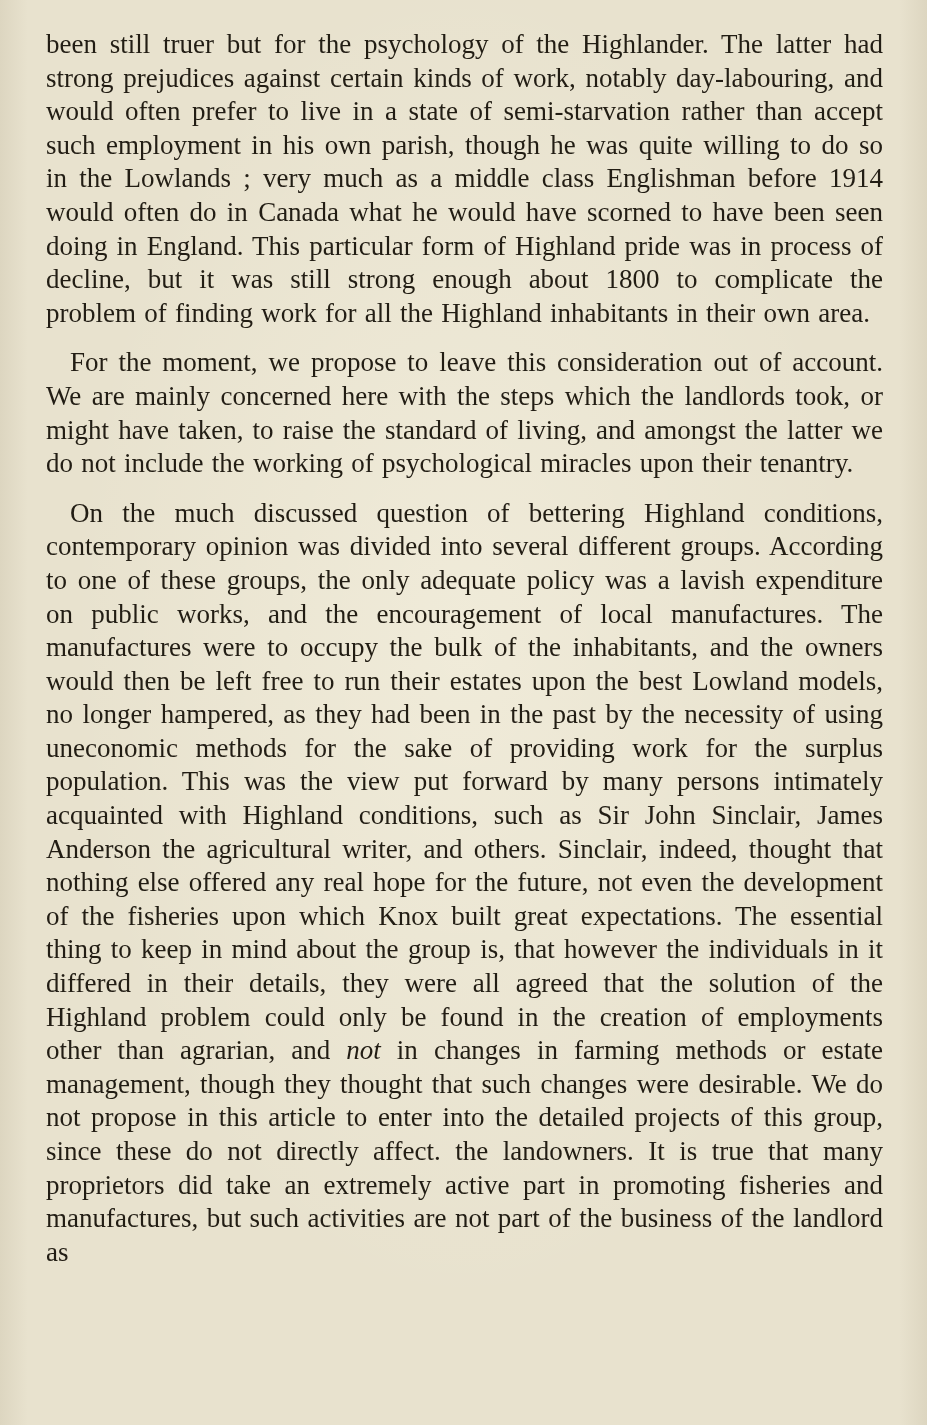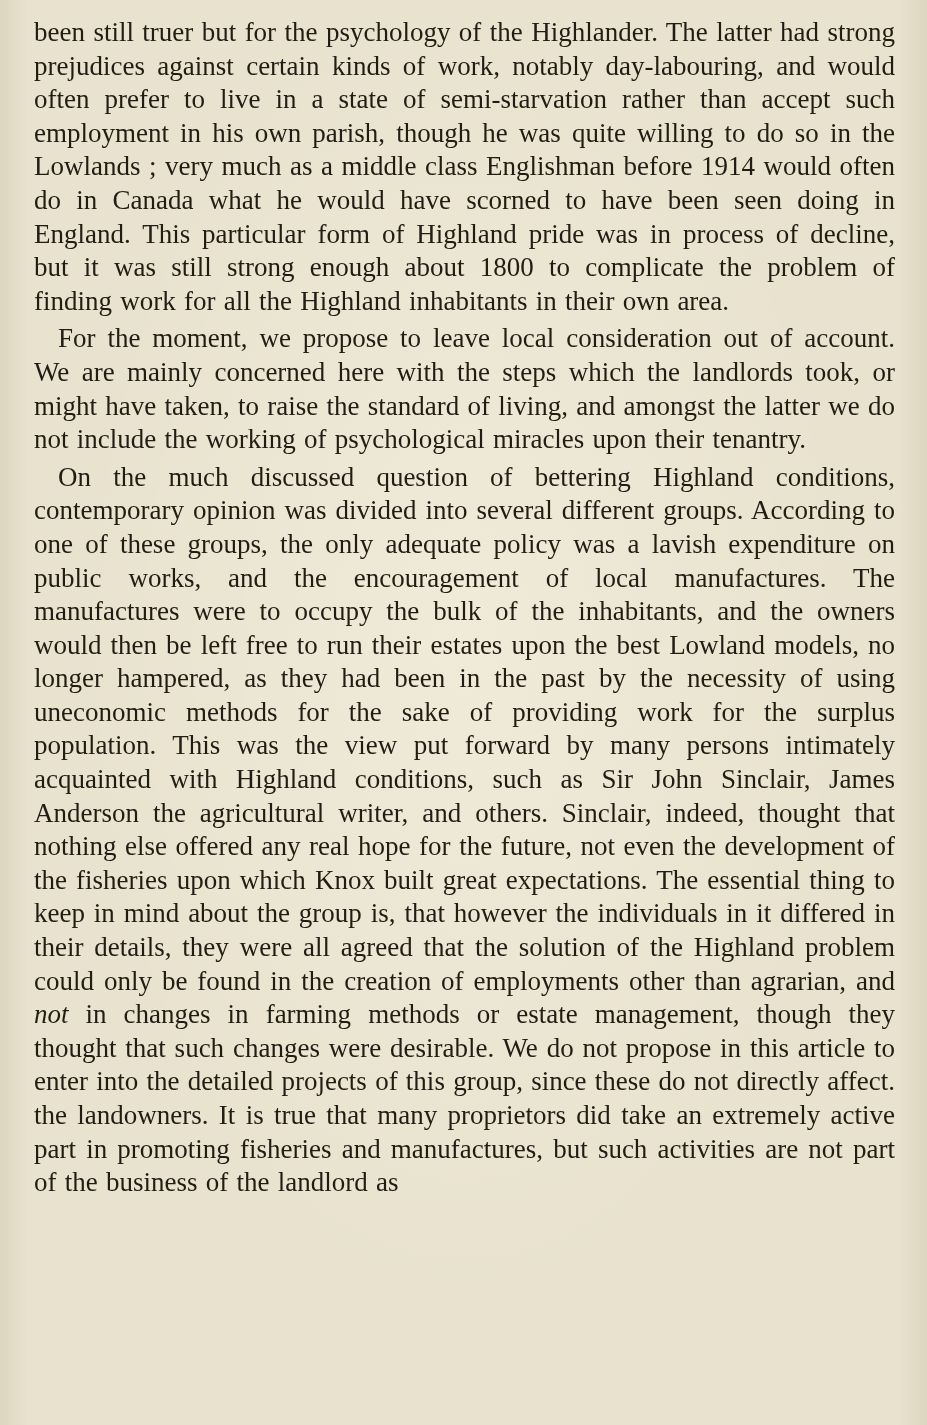--- a/index.html
+++ b/index.html
@@ -20,37 +20,37 @@
     background:
       radial-gradient(ellipse at 50% 45%, rgba(255,252,238,0.35) 0%, rgba(0,0,0,0) 60%),
       linear-gradient(90deg, rgba(120,105,70,0.10) 0%, rgba(0,0,0,0) 3%, rgba(0,0,0,0) 97%, rgba(120,105,70,0.10) 100%),
       #e8e2ce;
     padding: 12px 26px 0 30px;
   }
   .text-block {
     width: 869px;
   }
   .para {
-    margin: 4px;
+    margin: 16px;
     font-family: "Liberation Serif", "DejaVu Serif", serif;
     font-size: 27px;
     line-height: 33.6px;
     color: #221d14;
     text-align: justify;
     text-rendering: optimizeLegibility;
     word-spacing: 1.5px;
   }
   .para.indent {
     text-indent: 24px;
   }
   .para em {
   }
 </style>
 </head>
 <body>
 
 <div class="page">
   <div class="text-block">
       <p class="para"><span>been still truer but for the psychology of the Highlander.  The latter had strong prejudices against certain kinds of work, notably day-labouring, and would often prefer to live in a state of semi-starvation rather than accept such employment in his own parish, though he was quite willing to do so in the Lowlands ; very much as a middle class Englishman before 1914 would often do in Canada what he would have scorned to have been seen doing in England.  This particular form of Highland pride was in process of decline, but it was still strong enough about 1800 to complicate the problem of finding work for all the Highland inhabitants in their own area.</span></p>
-      <p class="para indent"><span>For the moment, we propose to leave local consideration out of account.  We are mainly concerned here with the steps which the landlords took, or might have taken, to raise the standard of living, and amongst the latter we do not include the working of psychological miracles upon their tenantry.</span></p>
+      <p class="para indent"><span>For the moment, we propose to leave this consideration out of account.  We are mainly concerned here with the steps which the landlords took, or might have taken, to raise the standard of living, and amongst the latter we do not include the working of psychological miracles upon their tenantry.</span></p>
       <p class="para indent"><span>On the much discussed question of bettering Highland conditions, contemporary opinion was divided into several different groups.  According to one of these groups, the only adequate policy was a lavish expenditure on public works, and the encouragement of local manufactures.  The manufactures were to occupy the bulk of the inhabitants, and the owners would then be left free to run their estates upon the best Lowland models, no longer hampered, as they had been in the past by the necessity of using uneconomic methods for the sake of providing work for the surplus population.  This was the view put forward by many persons intimately acquainted with Highland conditions, such as Sir John Sinclair, James Anderson the agricultural writer, and others.  Sinclair, indeed, thought that nothing else offered any real hope for the future, not even the development of the fisheries upon which Knox built great expectations.  The essential thing to keep in mind about the group is, that however the individuals in it differed in their details, they were all agreed that the solution of the Highland problem could only be found in the creation of employments other than agrarian, and </span><em>not</em><span> in changes in farming methods or estate management, though they thought that such changes were desirable.  We do not propose in this article to enter into the detailed projects of this group, since these do not directly affect. the landowners.  It is true that many proprietors did take an extremely active part in promoting fisheries and manufactures, but such activities are not part of the business of the landlord as</span></p>
     </div>
 </div>
 
 </body></html>

